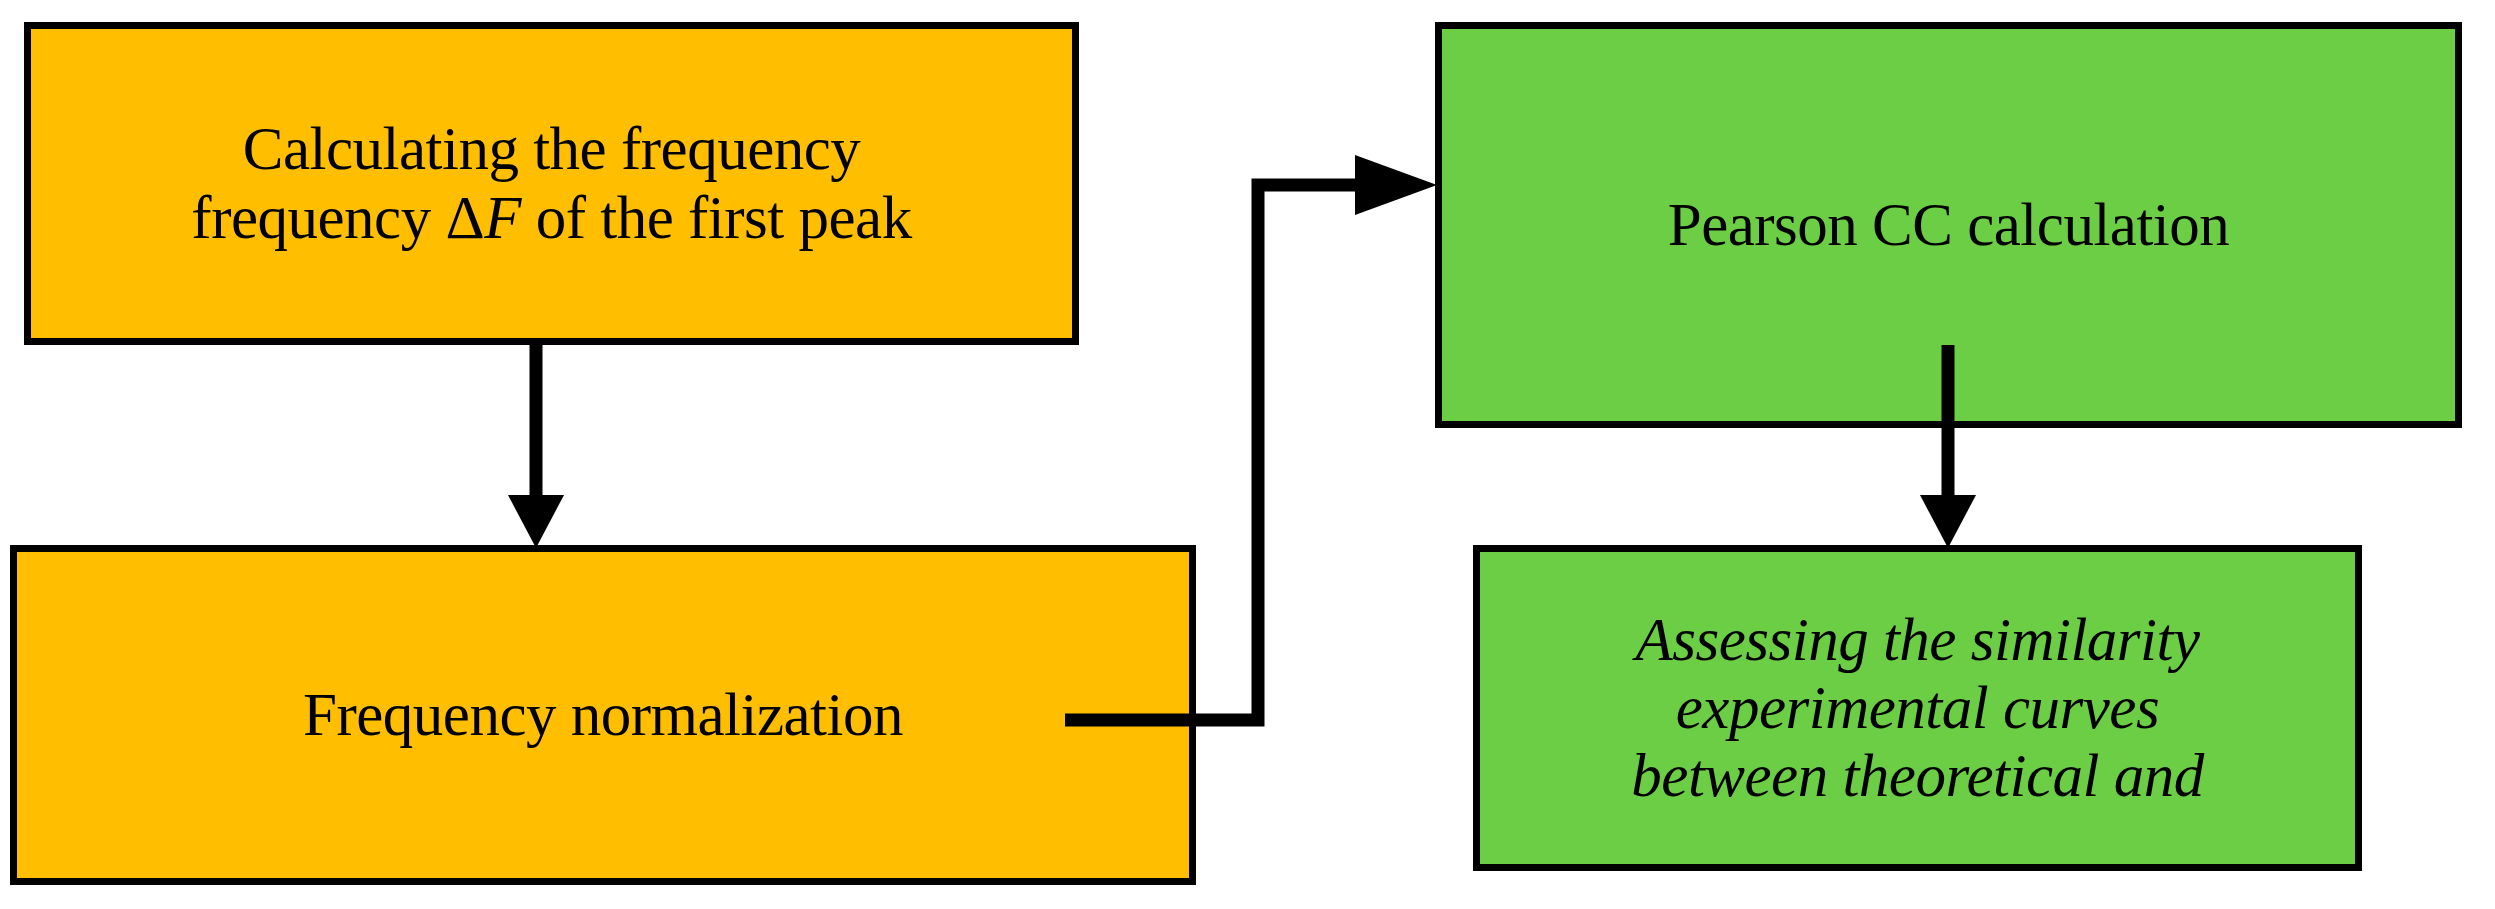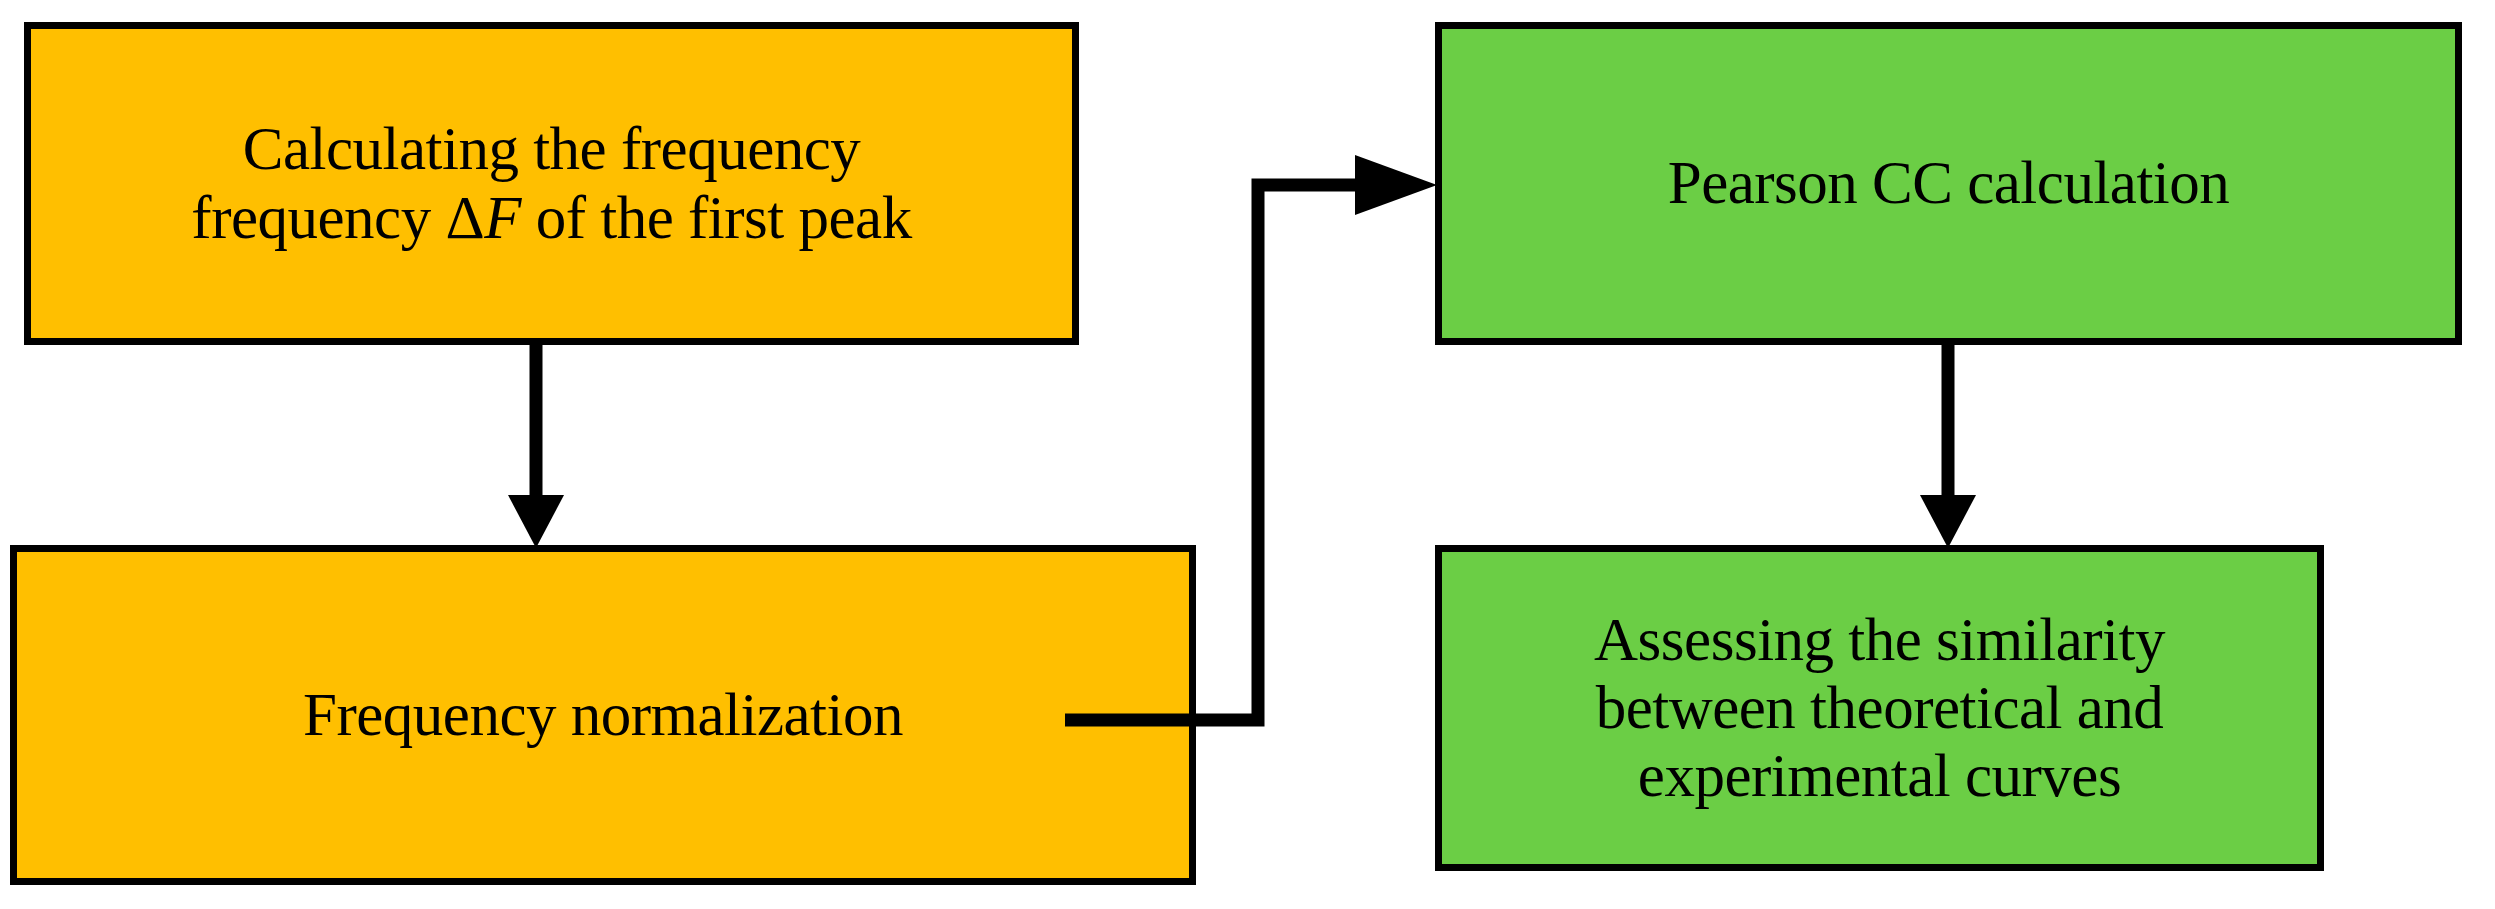--- a/index.html
+++ b/index.html
@@ -39,26 +39,27 @@
   #node-calc-deviation {
     left: 10px;  top: 22px;   width: 1055px; height: 323px;
     font-size: 61px;
     margin-left: 14px;
   }
   #node-freq-normalization {
     left: 10px;  top: 545px;  width: 1186px; height: 340px;
     font-size: 61px;
   }
   #node-pearson-cc {
-    left: 1435px; top: 22px;  width: 1027px; height: 323px;
+    left: 1435px; top: 22px;  width: 1027px; height: 406px;
     font-size: 61px;
   }
   #node-assess-similarity {
-    left: 1435px; top: 545px; width: 889px; height: 326px;
+    left: 1473px; top: 545px; width: 889px; height: 326px;
     font-size: 61px;
+    font-style: italic;
   }
   .node.orange { background: #FFBF00; }
   .node.green  { background: #6BCE45; }
 
   .italic-var { font-style: italic; }
 
   
   #connectors {
     position: absolute;
     left: 0; top: 0;
@@ -86,22 +87,22 @@
 
   <div class="node green" id="node-pearson-cc">
     <span class="label">
       <span class="ln">Pearson CC calculation</span>
     </span>
   </div>
 
   <div class="node green" id="node-assess-similarity">
     <span class="label">
       <span class="ln">Assessing the similarity</span>
+      <span class="ln">experimental curves</span>
       <span class="ln">between theoretical and</span>
-      <span class="ln">experimental curves</span>
     </span>
   </div>
 
   <svg id="connectors" viewBox="0 0 2495 909" width="2495" height="909">
 
     <g>
       <line x1="536" y1="345" x2="536" y2="500" stroke="#000000" stroke-width="13"></line>
       <polygon points="508,495 564,495 536,548" fill="#000000"></polygon>
     </g>
 

